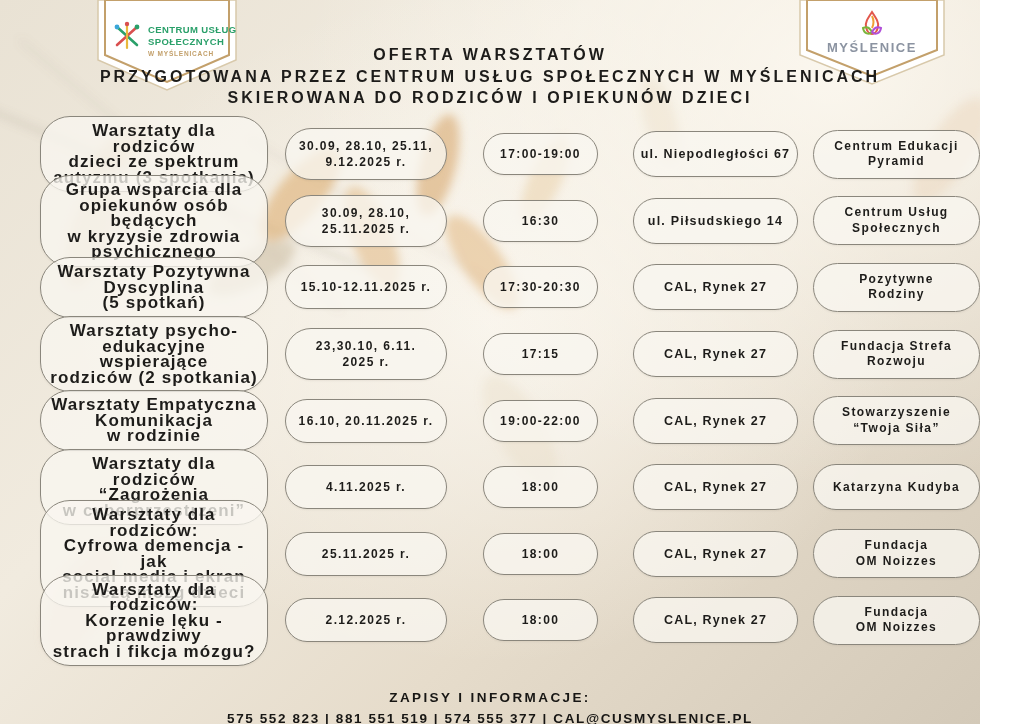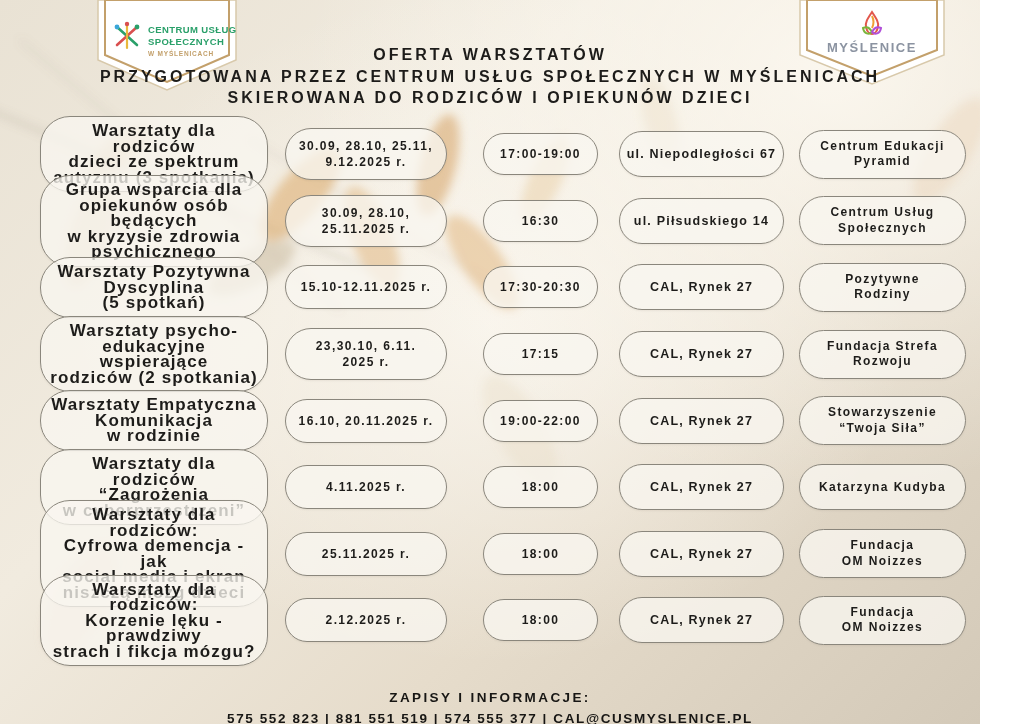--- a/index.html
+++ b/index.html
@@ -23,21 +23,21 @@
   
   .title-block{position:absolute;left:0;right:0;top:44px;text-align:center;color:#1d1c1a;}
   .title-line{font-weight:bold;font-size:16px;letter-spacing:3px;line-height:21.5px;}
   
   .rows{position:absolute;left:40px;top:121px;width:944px;display:flex;flex-direction:column;}
   .row{height:66.6px;display:flex;align-items:center;}
   .cell{display:flex;align-items:center;justify-content:center;height:100%;}
   .c1{width:228px;}
   .c2{width:162px;margin-left:17px;}
   .c3{width:115px;margin-left:36px;}
-  .c4{width:165px;margin-left:21px;}
+  .c4{width:165px;margin-left:35px;}
   .c5{width:167px;margin-left:15px;}
   .pill{
     box-sizing:border-box;width:100%;
     background:rgba(249,246,240,.78);
     border:1px solid #8a867c;
     border-radius:30px;
     display:flex;align-items:center;justify-content:center;
     text-align:center;color:#1d1c1a;font-weight:bold;
     white-space:pre-line;
     box-shadow:0 1px 2px rgba(90,80,60,.08);

